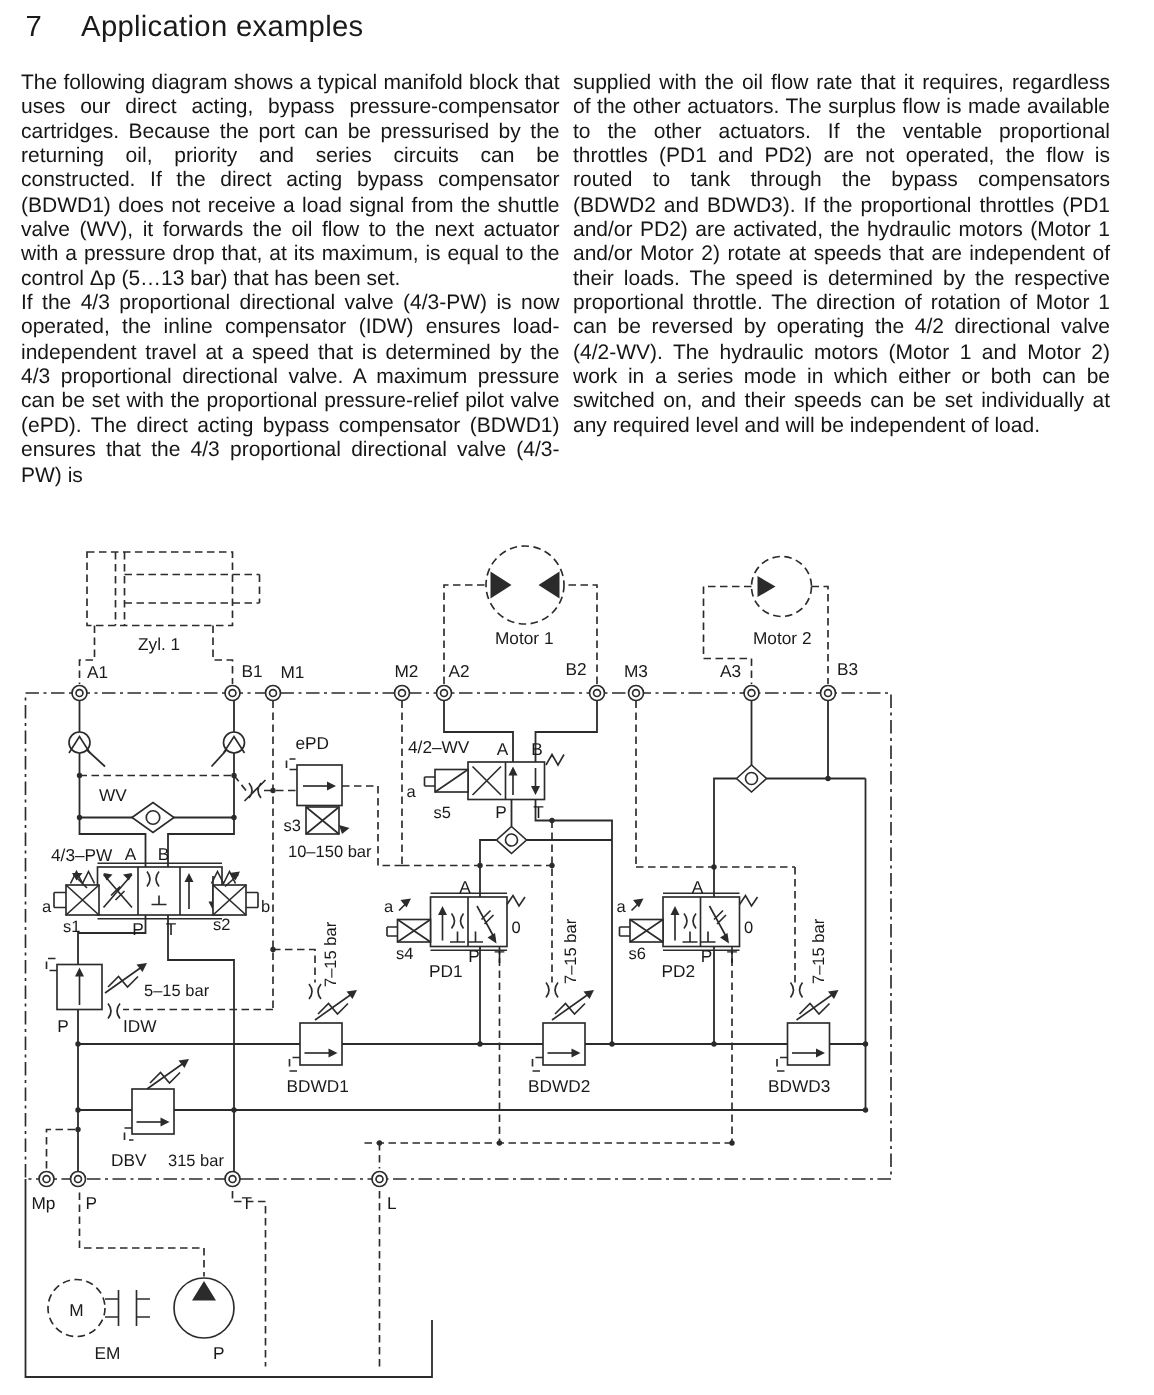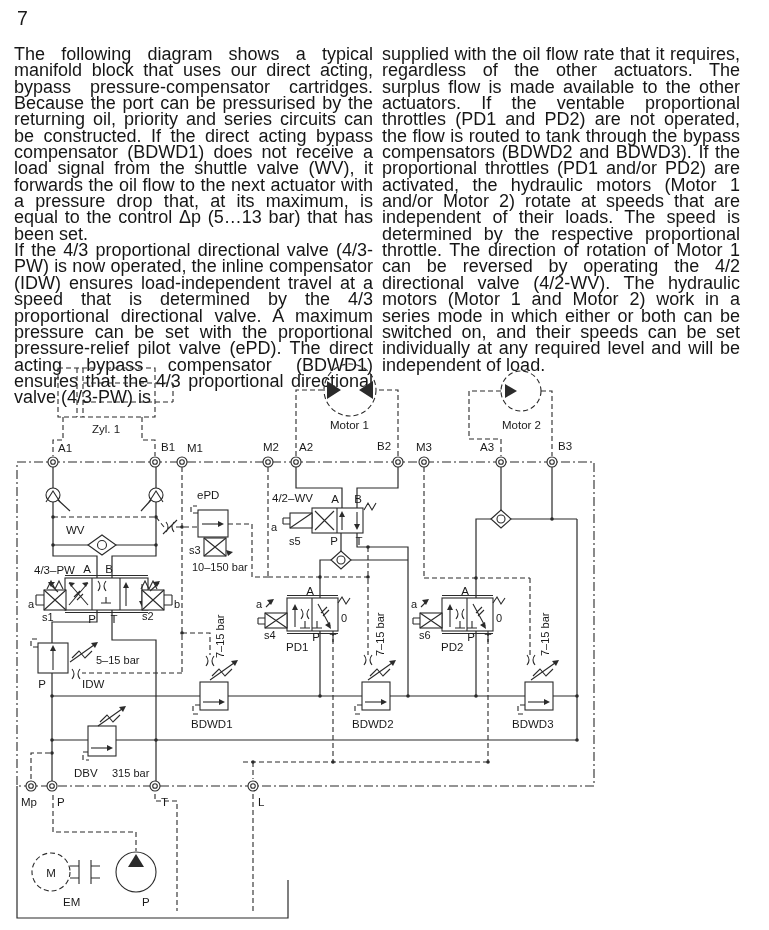--- a/index.html
+++ b/index.html
@@ -1,36 +1,37 @@
 <!DOCTYPE html>
 <html><head>
 <meta charset="utf-8">
 <style>
   html,body{margin:0;padding:0;background:#fff;}
   .page{position:relative;width:769px;height:930px;background:#fff;overflow:hidden;
         font-family:"Liberation Sans",sans-serif;color:#111;}
   .title{position:absolute;left:17px;top:7px;font-size:19.5px;color:#1a1a1a;
          display:flex;gap:26px;letter-spacing:.2px;}
-  .col{position:absolute;top:46px;font-size:18px;line-height:16.35px;
+  .col{position:absolute;top:46px;font-size:14px;line-height:16.35px;
        text-align:justify;color:#161616;}
   .col p{margin:0;}
   .col-left{left:14px;width:359px;}
   .col-right{left:382px;width:358px;}
   svg{position:absolute;left:0;top:0;}
   svg text{font-family:"Liberation Sans",sans-serif;fill:#1a1a1a;stroke:none;}
   .lb{font-size:11.5px;}
   .lb-sm{font-size:11px;}
 </style>
 </head>
 <body>
 
 <div class="page">
 
   <div class="title">
     <span>7</span>
+    <span>Application examples</span>
   </div>
 
   <div class="col col-left">
     <p>The following diagram shows a typical manifold block that uses our direct acting, bypass pressure-compensator cartridges. Because the port can be pressurised by the returning oil, priority and series circuits can be constructed. If the direct acting bypass compensator (BDWD1) does not receive a load signal from the shuttle valve (WV), it forwards the oil flow to the next actuator with a pressure drop that, at its maximum, is equal to the control Δp (5…13 bar) that has been set.</p>
     <p>If the 4/3 proportional directional valve (4/3-PW) is now operated, the inline compensator (IDW) ensures load-independent travel at a speed that is determined by the 4/3 proportional directional valve. A maximum pressure can be set with the proportional pressure-relief pilot valve (ePD). The direct acting bypass compensator (BDWD1) ensures that the 4/3 proportional directional valve (4/3-PW) is</p>
   </div>
   <div class="col col-right">
     <p>supplied with the oil flow rate that it requires, regardless of the other actuators. The surplus flow is made available to the other actuators. If the ventable proportional throttles (PD1 and PD2) are not operated, the flow is routed to tank through the bypass compensators (BDWD2 and BDWD3). If the proportional throttles (PD1 and/or PD2) are activated, the hydraulic motors (Motor 1 and/or Motor 2) rotate at speeds that are independent of their loads. The speed is determined by the respective proportional throttle. The direction of rotation of Motor 1 can be reversed by operating the 4/2 directional valve (4/2-WV). The hydraulic motors (Motor 1 and Motor 2) work in a series mode in which either or both can be switched on, and their speeds can be set individually at any required level and will be independent of load.</p>
   </div>
 

